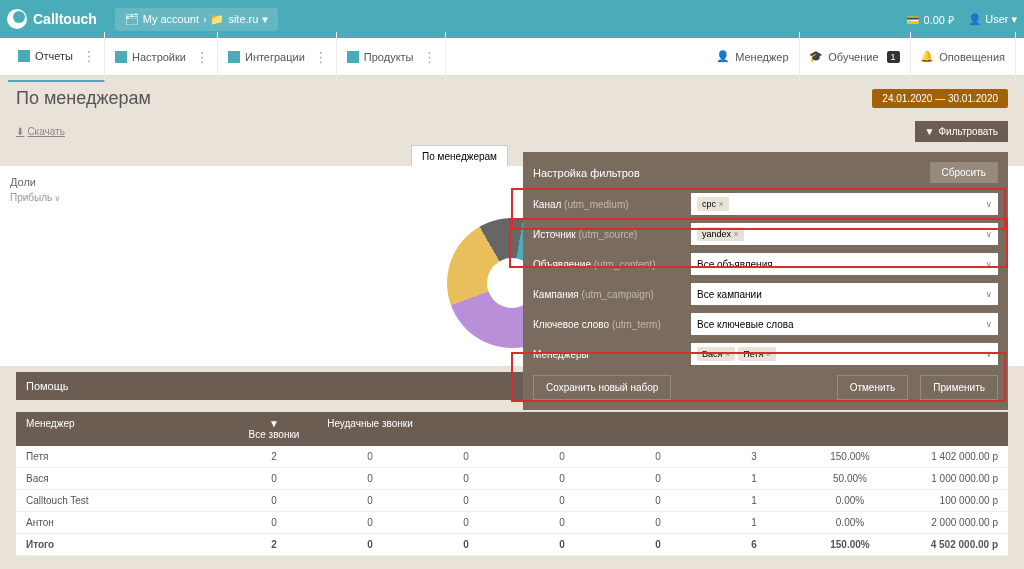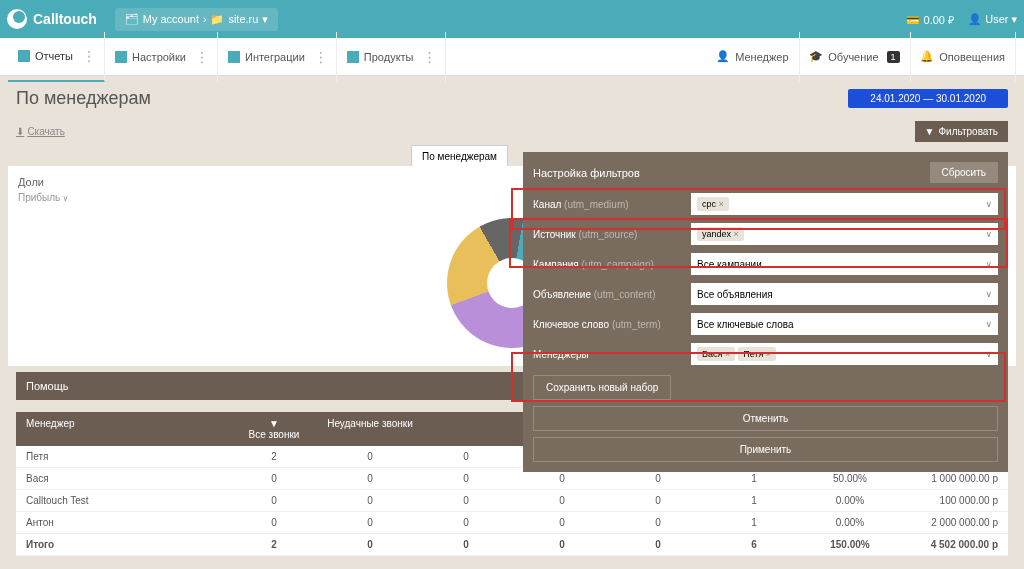--- a/index.html
+++ b/index.html
@@ -13,27 +13,27 @@
 .header-right { margin-left:auto; display:flex; align-items:center; gap:14px; font-size:11px; }
 .nav { background:#fff; height:38px; display:flex; align-items:center; padding:0 8px; border-bottom:1px solid #ddd; }
 .nav-item { display:flex; align-items:center; padding:0 10px; height:50px; font-size:11px; color:#555; gap:5px; border-right:1px solid #eee; }
 .nav-item.active { border-bottom:2px solid #4aacb8; color:#333; }
 .nav-icon { width:12px; height:12px; background:#4aacb8; }
 .dots { color:#aaa; font-size:14px; letter-spacing:-2px; padding-left:4px; }
 .nav-right { margin-left:auto; display:flex; align-items:center; }
 .badge { background:#333; color:#fff; padding:1px 4px; font-size:9px; border-radius:2px; margin-left:3px; }
 .title-row { display:flex; align-items:center; padding:12px 16px; }
 .page-title { font-size:18px; color:#555; }
-.date-badge { margin-left:auto; background:#1d4ed8; color:#fff; padding:4px 22px; font-size:10px; border-radius:2px; }
+.date-badge { margin-left:auto; background:#a16207; color:#fff; padding:4px 10px; font-size:10px; border-radius:2px; }
 .tools-row { display:flex; align-items:center; padding:0 16px 8px; }
 .download { font-size:10px; color:#888; text-decoration:underline; display:flex; align-items:center; gap:3px; }
 .tab-row { margin-left:auto; }
 .tab { background:#fff; padding:5px 10px; font-size:10px; border:1px solid #ccc; }
 .filter-btn { margin-left:auto; background:#6b5d52; color:#fff; padding:5px 10px; font-size:10px; border:none; display:flex; align-items:center; gap:4px; }
-.chart-section { background:#fff; margin:4px 8px; padding:10px; height:200px; position:relative; }
+.chart-section { background:#fff; margin:4px 0; padding:10px; height:200px; position:relative; }
 .chart-title { font-size:11px; color:#666; margin-bottom:4px; }
 .chart-sub { font-size:10px; color:#999; }
 .chart-sub::after { content:' ∨'; font-size:8px; }
 .pie-container { display:flex; align-items:center; justify-content:center; height:160px; }
 .pie { width:130px; height:130px; border-radius:50%; background:conic-gradient(#666 0deg 10deg,#4aacb8 10deg 150deg,#b88fd8 150deg 250deg,#e8bf5a 250deg 330deg,#666 330deg 360deg); position:relative; }
 .pie::after { content:''; position:absolute; width:50px; height:50px; background:#fff; border-radius:50%; top:40px; left:40px; }
 .legend { position:absolute; right:10px; top:50px; width:90px; }
 .legend-title { font-size:10px; color:#888; margin-bottom:6px; }
 .legend-item { display:flex; align-items:center; gap:5px; font-size:10px; color:#666; padding:2px 0; }
 .legend-dot { width:8px; height:8px; border-radius:50%; }
@@ -48,21 +48,21 @@
 .filter-panel { position:absolute; right:16px; top:152px; width:485px; background:#7a6b5f; padding:10px; z-index:10; }
 .filter-header { display:flex; align-items:center; color:#fff; font-size:11px; margin-bottom:10px;gap:40px; }
 .reset-btn { margin-left:auto; background:#968a7d; color:#fff; border:none; padding:5px 12px; font-size:10px; }
 .filter-row { display:flex; align-items:center; margin-bottom:8px; gap:8px; }
 .filter-label { width:150px; color:#fff; font-size:10px; }
 .filter-label .hint { color:#c0b8ae; }
 .filter-input { flex:1; background:#fff; padding:4px 6px; font-size:10px; min-height:22px; display:flex; align-items:center; position:relative; }
 .filter-input::after { content:'∨'; position:absolute; right:6px; color:#888; font-size:9px; }
 .tag { background:#e8e2d9; padding:2px 5px; font-size:9px; margin-right:3px; border-radius:2px; }
 .tag::after { content:' ×'; color:#888; }
-.filter-footer { display:flex; gap:6px; margin-top:10px;flex-direction:column; }
+.filter-footer { display:flex; gap:12px; margin-top:10px; }
 .footer-btn { padding:6px 12px; font-size:10px; border:1px solid #968a7d; background:transparent; color:#fff; }
 .footer-btn.save { margin-right:auto; }
 .hl { position:absolute; border:2px solid #d32f2f; pointer-events:none; }
 </style>
 </head>
 <body>
 
 <div class="header">
   <div class="logo">
       <span class="logo-icon"></span>
@@ -235,26 +235,26 @@
         <span class="tag">cpc</span>
       </div>
   </div>
   <div class="filter-row">
     <div class="filter-label"><span>Источник</span> <span class="hint">(utm_source)</span></div>
     <div class="filter-input">
         <span class="tag">yandex</span>
       </div>
   </div>
   <div class="filter-row">
+    <div class="filter-label"><span>Объявление</span> <span class="hint">(utm_content)</span></div>
+    <div class="filter-input">Все объявления</div>
+  </div>
+  <div class="filter-row">
     <div class="filter-label"><span>Кампания</span> <span class="hint">(utm_campaign)</span></div>
     <div class="filter-input">Все кампании</div>
-  </div>
-  <div class="filter-row">
-    <div class="filter-label"><span>Объявление</span> <span class="hint">(utm_content)</span></div>
-    <div class="filter-input">Все объявления</div>
   </div>
   <div class="filter-row">
     <div class="filter-label"><span>Ключевое слово</span> <span class="hint">(utm_term)</span></div>
     <div class="filter-input">Все ключевые слова</div>
   </div>
   <div class="filter-row">
     <div class="filter-label">Менеджеры</div>
     <div class="filter-input">
         <span class="tag">Вася</span>
         <span class="tag">Петя</span>

